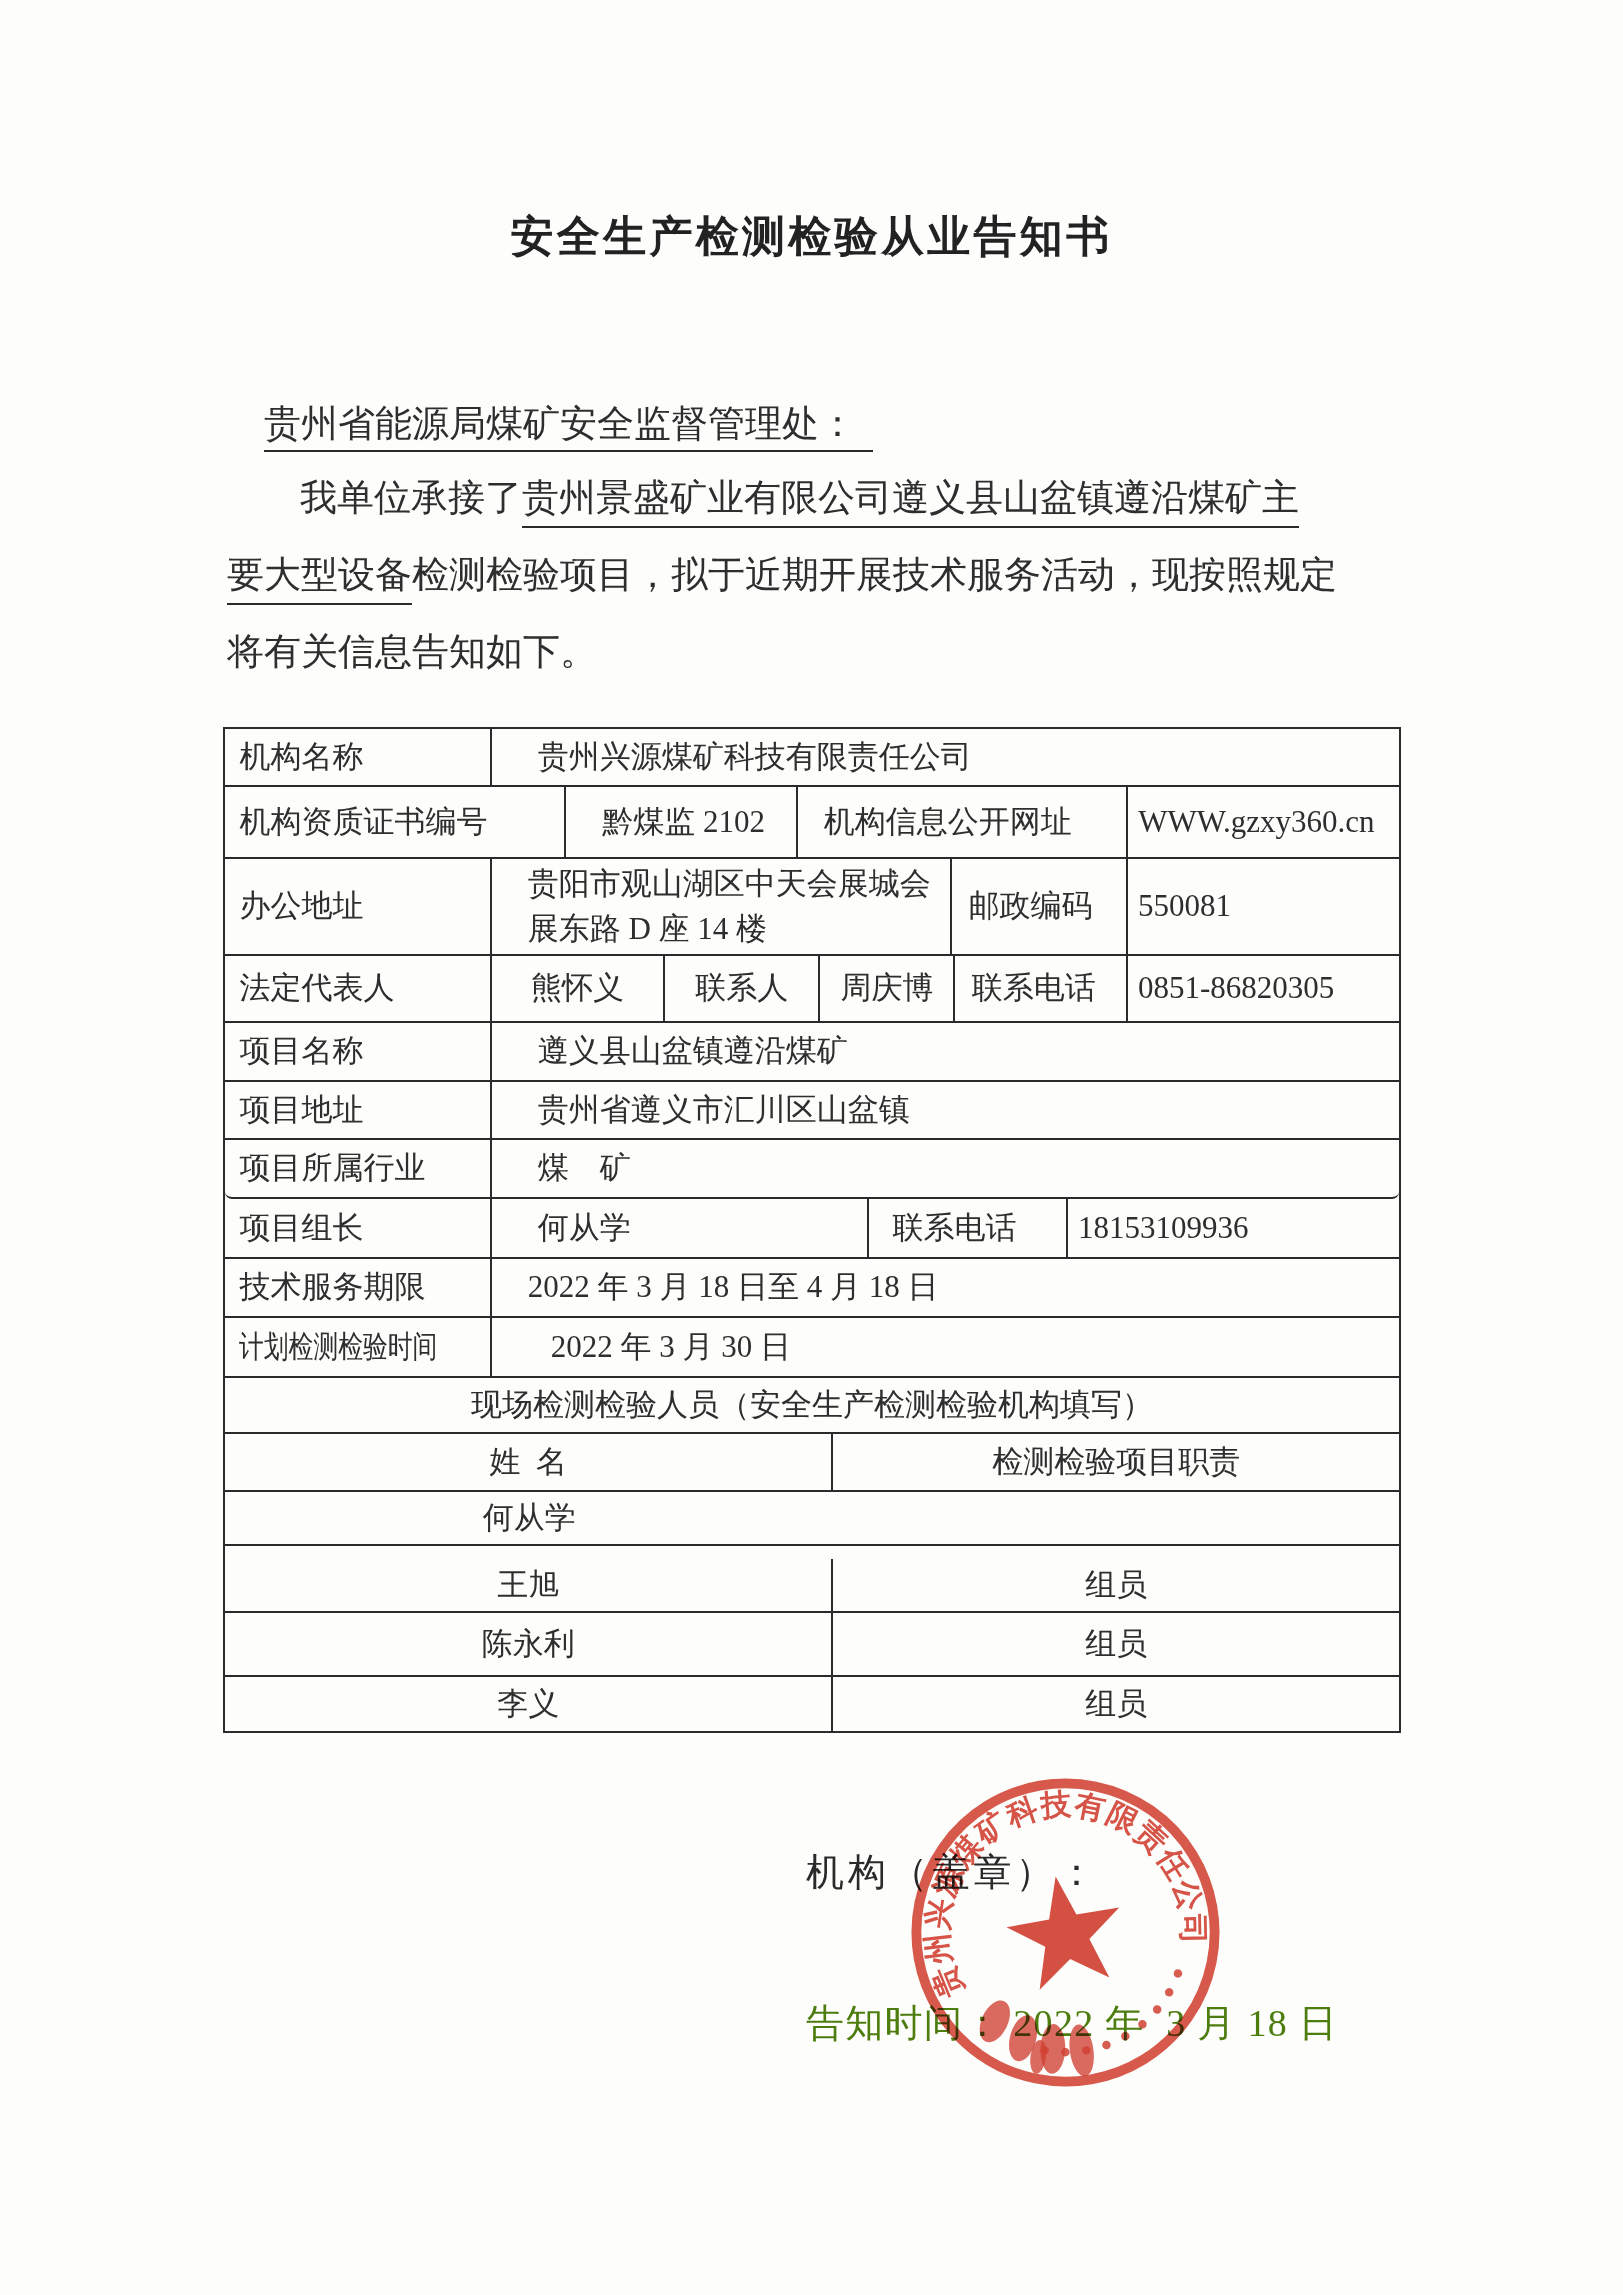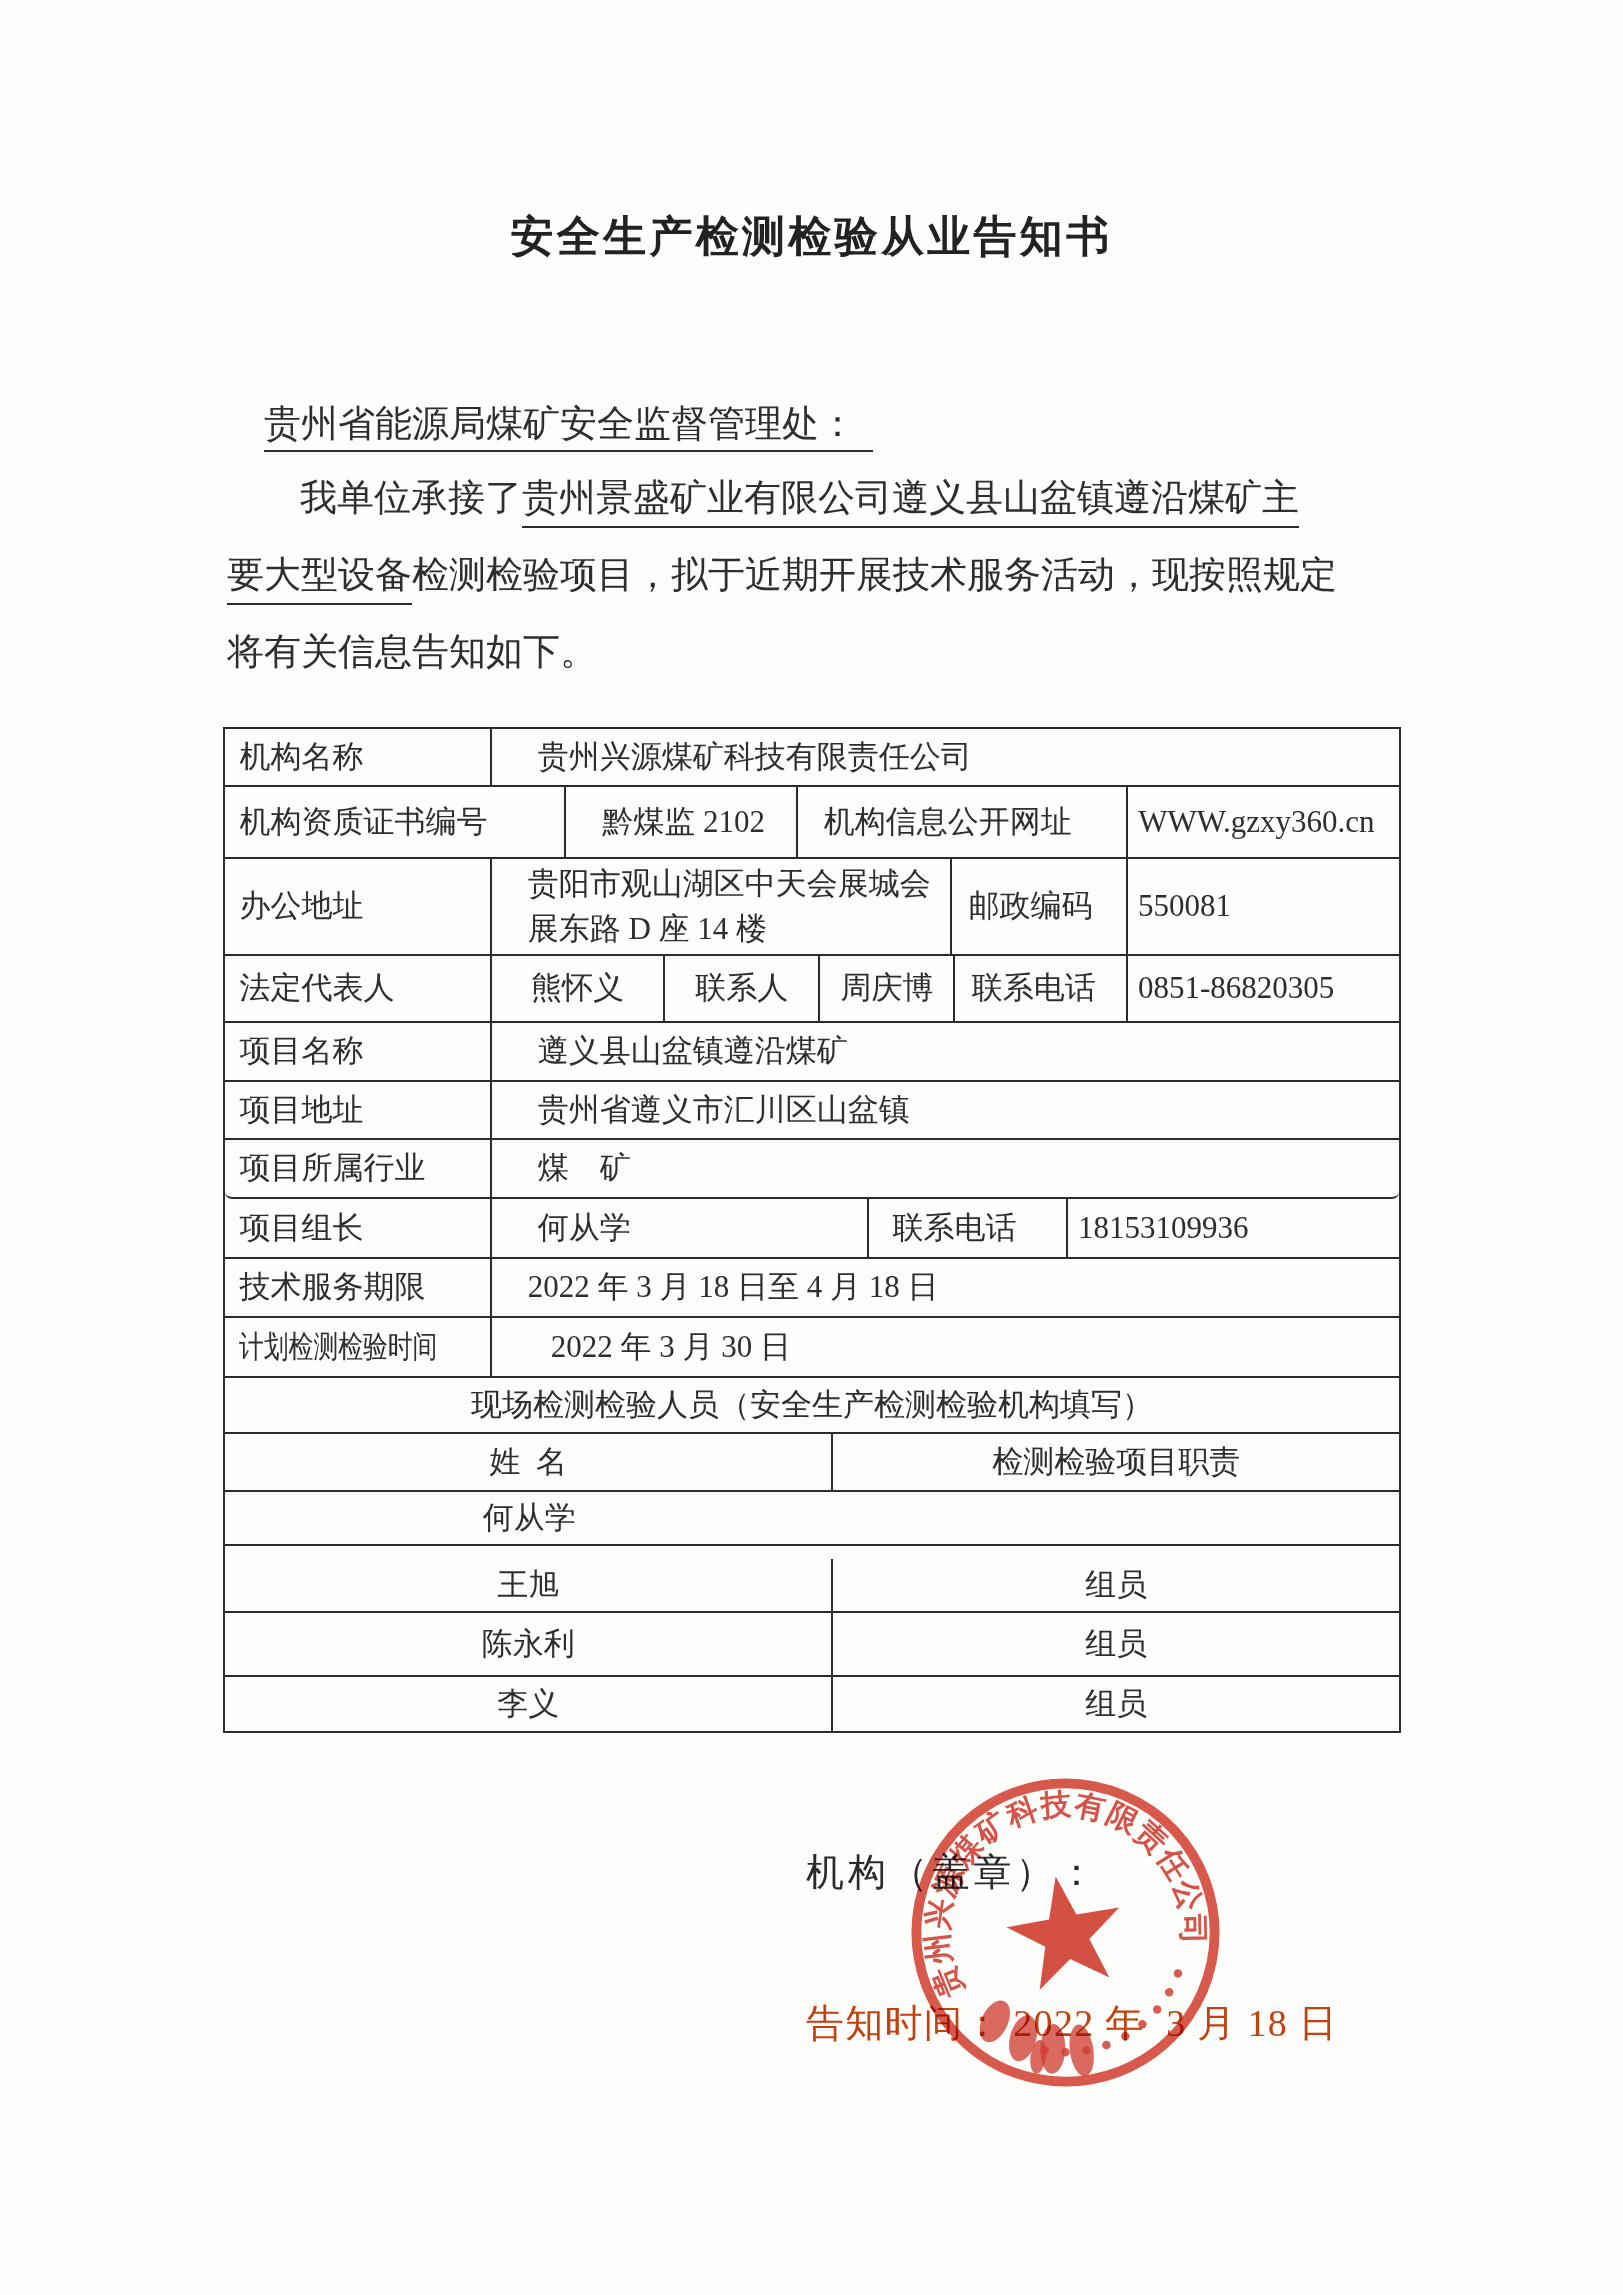--- a/index.html
+++ b/index.html
@@ -48,21 +48,21 @@
   .center{justify-content:center;padding-left:5.2px;text-align:center;}
   .pl70{padding-left:46px;}
   .pl90{padding-left:59px;}
   .pl55{padding-left:36px;}
   .pl40{padding-left:26px;}
   .pl15{padding-left:9.8px;}
   .condensed{transform:scaleX(0.8);transform-origin:left center;white-space:nowrap;}
 
   
   .org-line{position:absolute;left:806px;top:1847px;font-size:38px;letter-spacing:3.9px;white-space:pre;color:#2a2a2a;}
-  .date-line{position:absolute;left:806px;top:1998px;font-size:38px;letter-spacing:1.3px;white-space:pre;color:#c2410c;}
+  .date-line{position:absolute;left:806px;top:1998px;font-size:38px;letter-spacing:1.3px;white-space:pre;color:#4d7c0f;}
 
   
   .stamp{
     position:absolute;left:902px;top:1769px;width:327px;height:327px;
     transform:rotate(-10deg);
     mix-blend-mode:multiply;opacity:0.94;
   }
   .stamp text{font-family:"Liberation Serif","DejaVu Serif",serif;font-weight:700;}
 </style>
 </head>

